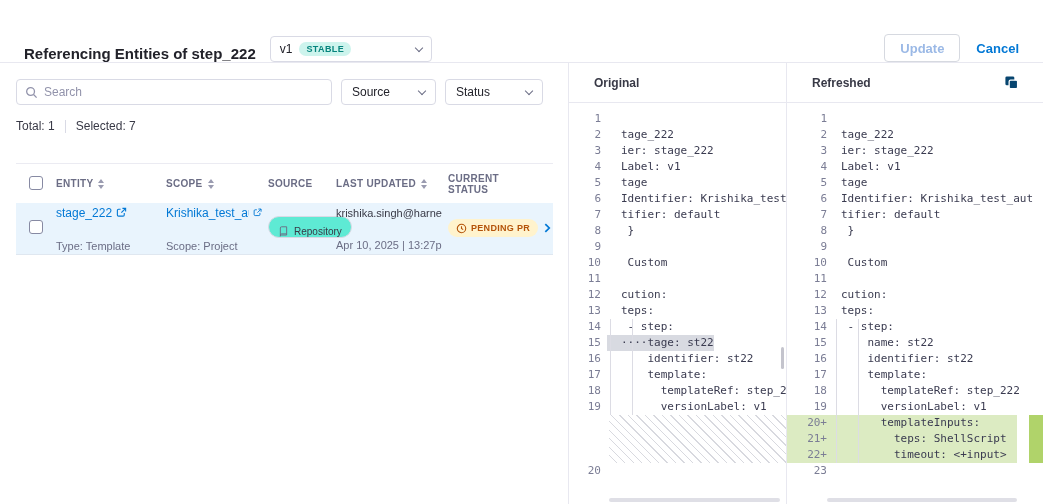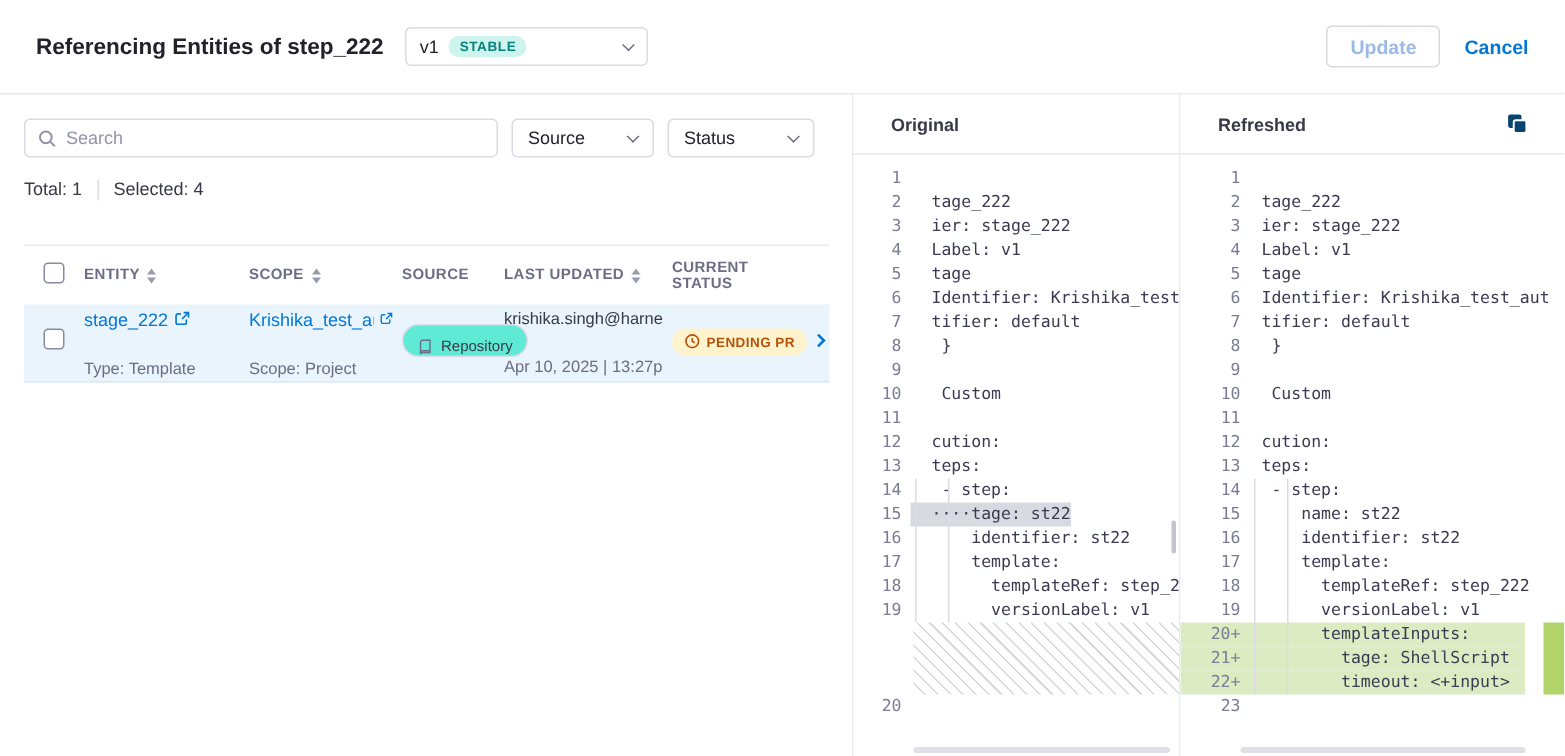--- a/index.html
+++ b/index.html
@@ -1,21 +1,21 @@
 <!DOCTYPE html>
 <html><head>
 <meta charset="utf-8">
 <style>
   * { margin:0; padding:0; box-sizing:border-box; }
   html,body { width:1043px; height:504px; }
   body { font-family:"Liberation Sans","DejaVu Sans",sans-serif; color:#22222a; background:#fff; overflow:hidden; }
   .app { width:1043px; height:504px; display:flex; flex-direction:column; }
 
   
-  header { height:63px; flex:0 0 63px; display:flex; align-items:center; padding:0 24px; border-bottom:1px solid #e8e8f0; background:#fff; }
+  header { height:63px; flex:0 0 63px; display:flex; align-items:flex-end; padding:0 24px; border-bottom:1px solid #e8e8f0; background:#fff; }
   .page-title { font-size:15px; font-weight:700; color:#22222a; white-space:nowrap; }
   .version-select { margin-left:14px; height:26px; width:162px; border:1px solid #d9dae5; border-radius:4px; display:flex; align-items:center; gap:7px; padding:0 9px; cursor:pointer; background:#fff; }
   .version-value { font-size:12px; }
   .stable-badge { font-size:9px; font-weight:700; letter-spacing:.4px; color:#06847d; background:#cdf4ed; border-radius:8px; padding:2px 7px; }
   .chev-down { width:6px; height:6px; border-right:1.4px solid #6b6d85; border-bottom:1.4px solid #6b6d85; transform:rotate(45deg); margin-top:-3px; }
   .version-select .chev-down { margin-left:auto; }
   .header-actions { margin-left:auto; display:flex; align-items:center; gap:16px; }
   .btn-update { height:28px; padding:0 15px; border:1px solid #d6d9e0; border-radius:4px; background:#fff; color:#9bb9e6; font-size:13px; font-weight:600; cursor:pointer; font-family:inherit; }
   .btn-cancel { border:none; background:none; color:#0278d5; font-size:13px; font-weight:700; cursor:pointer; font-family:inherit; }
 
@@ -114,21 +114,21 @@
         </div>
         <div class="dd dd-status">
           <span>Status</span>
           <span class="chev-down"></span>
         </div>
       </div>
 
       <div class="summary">
         <span>Total: 1</span>
         <span class="vr"></span>
-        <span>Selected: 4</span>
+        <span>Selected: 7</span>
       </div>
 
       <div class="tbl">
         <div class="thead">
           <div class="cell c-check"><span class="checkbox"></span></div>
           <div class="cell"><span class="th-label">
                 <span>ENTITY</span>
                 <span class="sort">
                   <i class="up"></i>
                   <i class="dn"></i>
@@ -275,21 +275,21 @@
             <div class="cline"><span class="ln">11</span><span class="ct"></span></div>
             <div class="cline"><span class="ln">12</span><span class="ct">cution:</span></div>
             <div class="cline"><span class="ln">13</span><span class="ct">teps:</span></div>
             <div class="cline"><span class="ln">14</span><span class="ct"> - step:</span></div>
             <div class="cline"><span class="ln">15</span><span class="ct">    name: st22</span></div>
             <div class="cline"><span class="ln">16</span><span class="ct">    identifier: st22</span></div>
             <div class="cline"><span class="ln">17</span><span class="ct">    template:</span></div>
             <div class="cline"><span class="ln">18</span><span class="ct">      templateRef: step_222</span></div>
             <div class="cline"><span class="ln">19</span><span class="ct">      versionLabel: v1</span></div>
             <div class="cline added"><span class="ln">20+</span><span class="ct">      templateInputs:</span></div>
-            <div class="cline added"><span class="ln">21+</span><span class="ct">        tage: ShellScript</span></div>
+            <div class="cline added"><span class="ln">21+</span><span class="ct">        teps: ShellScript</span></div>
             <div class="cline added"><span class="ln">22+</span><span class="ct">        timeout: &lt;+input&gt;</span></div>
             <div class="cline"><span class="ln">23</span><span class="ct"></span></div>
           </div>
       </div>
 
     </section>
   </div>
 </div>
 
 </body></html>

